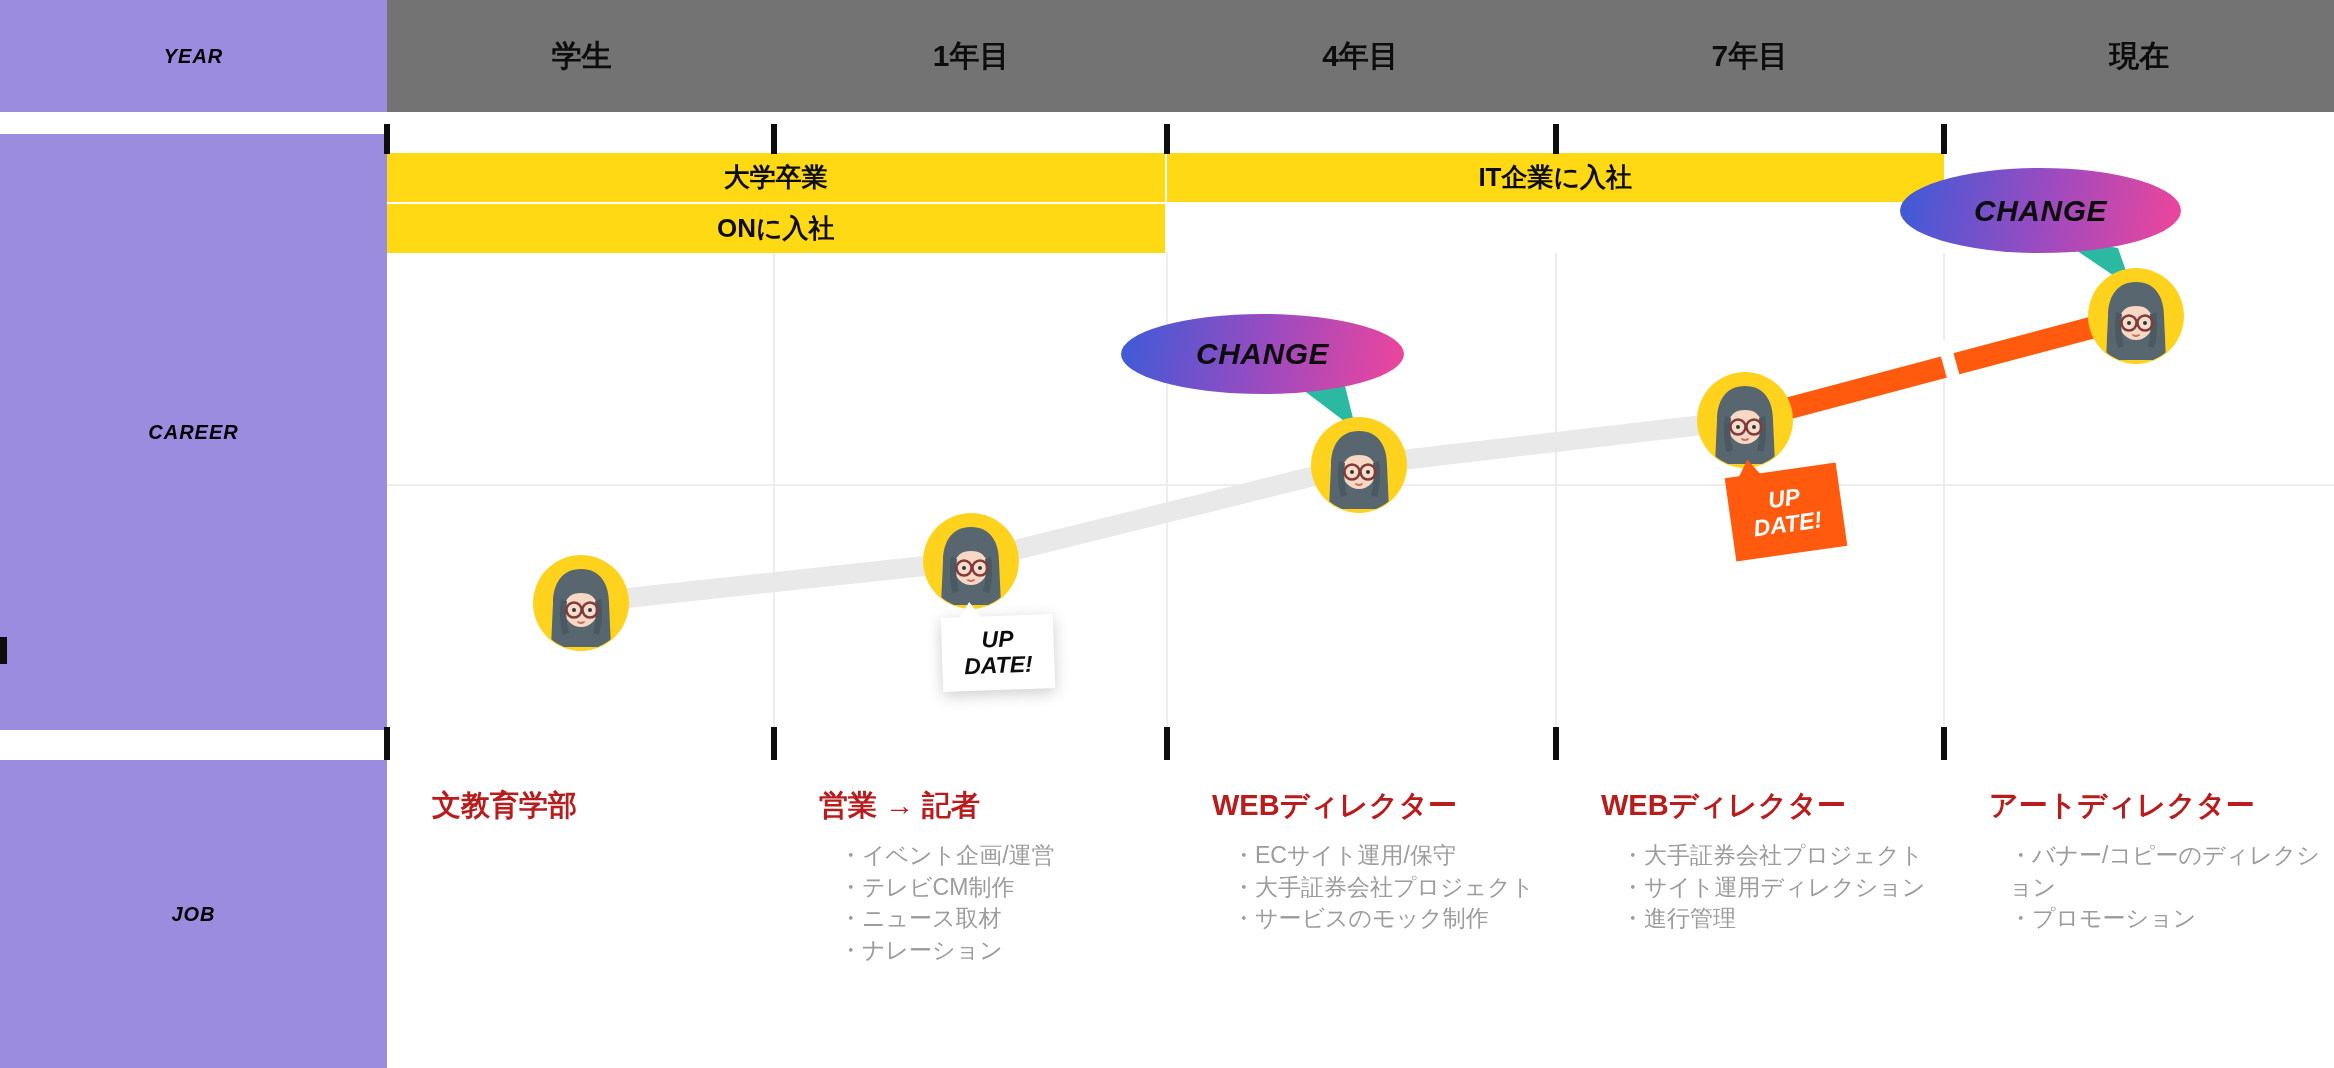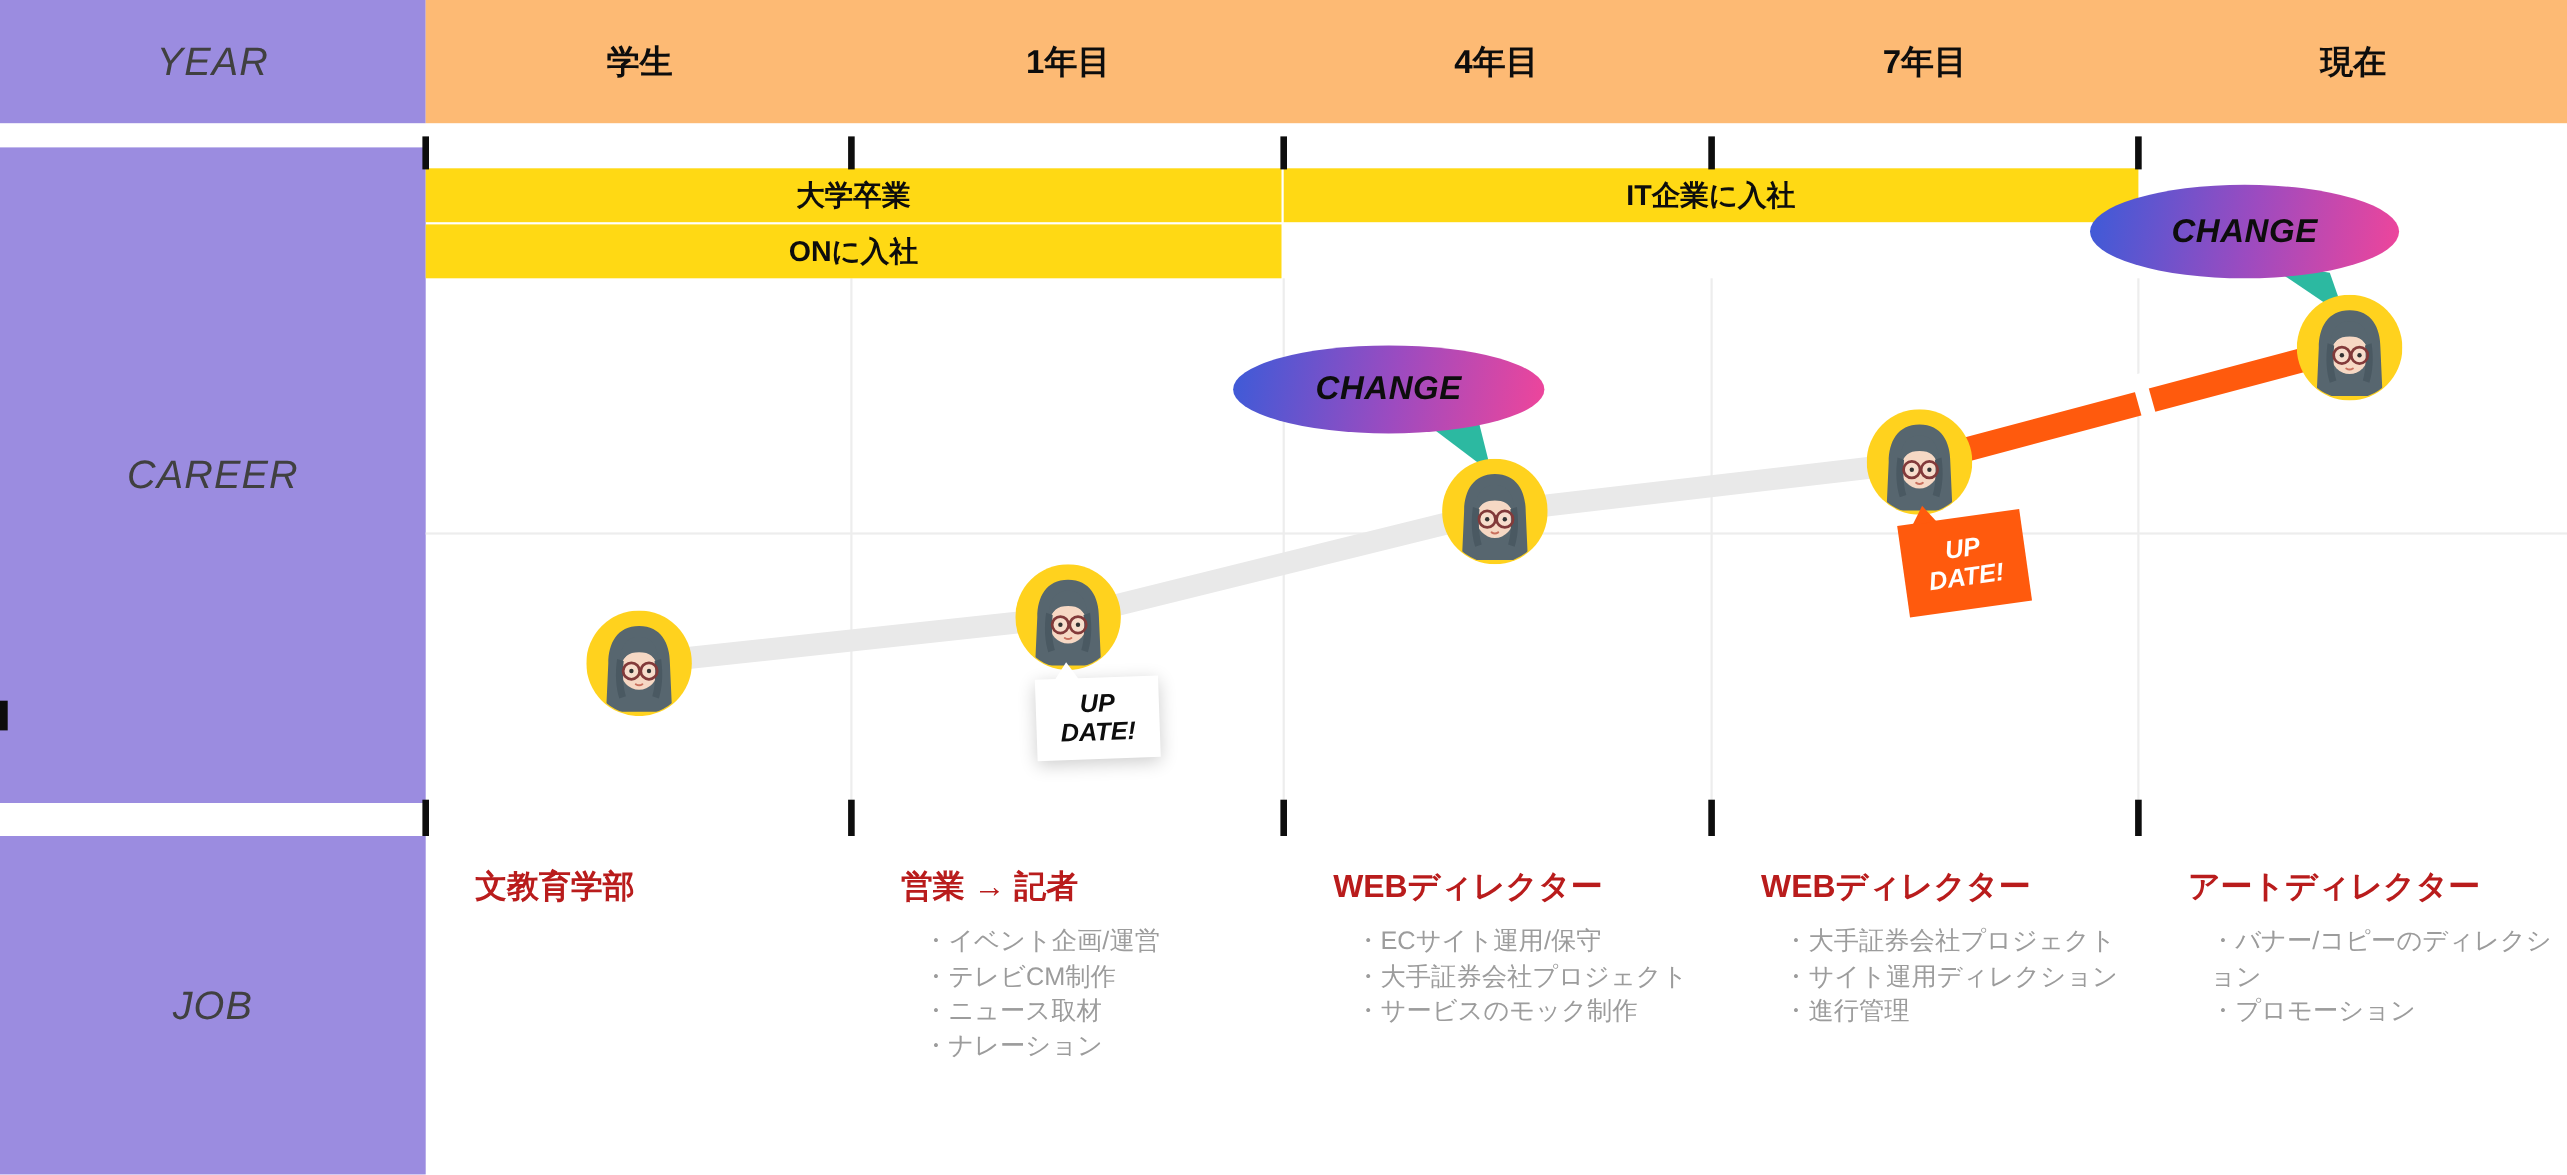--- a/index.html
+++ b/index.html
@@ -11,26 +11,26 @@
     font-family:"Liberation Sans","DejaVu Sans",sans-serif;
     color:#111;
   }
   
   .label-block{
     position:absolute;left:0;width:387px;
     background:#9B8CE0;
     display:flex;align-items:center;justify-content:center;
   }
   .label-block span{
-    font-style:italic;font-weight:400;font-size:36px;letter-spacing:1px;color:#404040;
+    font-style:italic;font-weight:700;font-size:20px;letter-spacing:1px;color:#000000;
   }
   
   .year-strip{
     position:absolute;left:387px;top:0;width:1947px;height:112px;
-    background:#fdba74;
+    background:#737373;
     display:grid;grid-template-columns:repeat(5,1fr);
   }
   .year-cell{
     display:flex;align-items:center;justify-content:center;
     font-weight:800;font-size:30px;color:#0d0d0d;
   }
   
   .milestone-strip{
     position:absolute;left:387px;top:153px;width:1557px;height:100px;
     display:grid;grid-template-columns:repeat(2,1fr);gap:2px;

